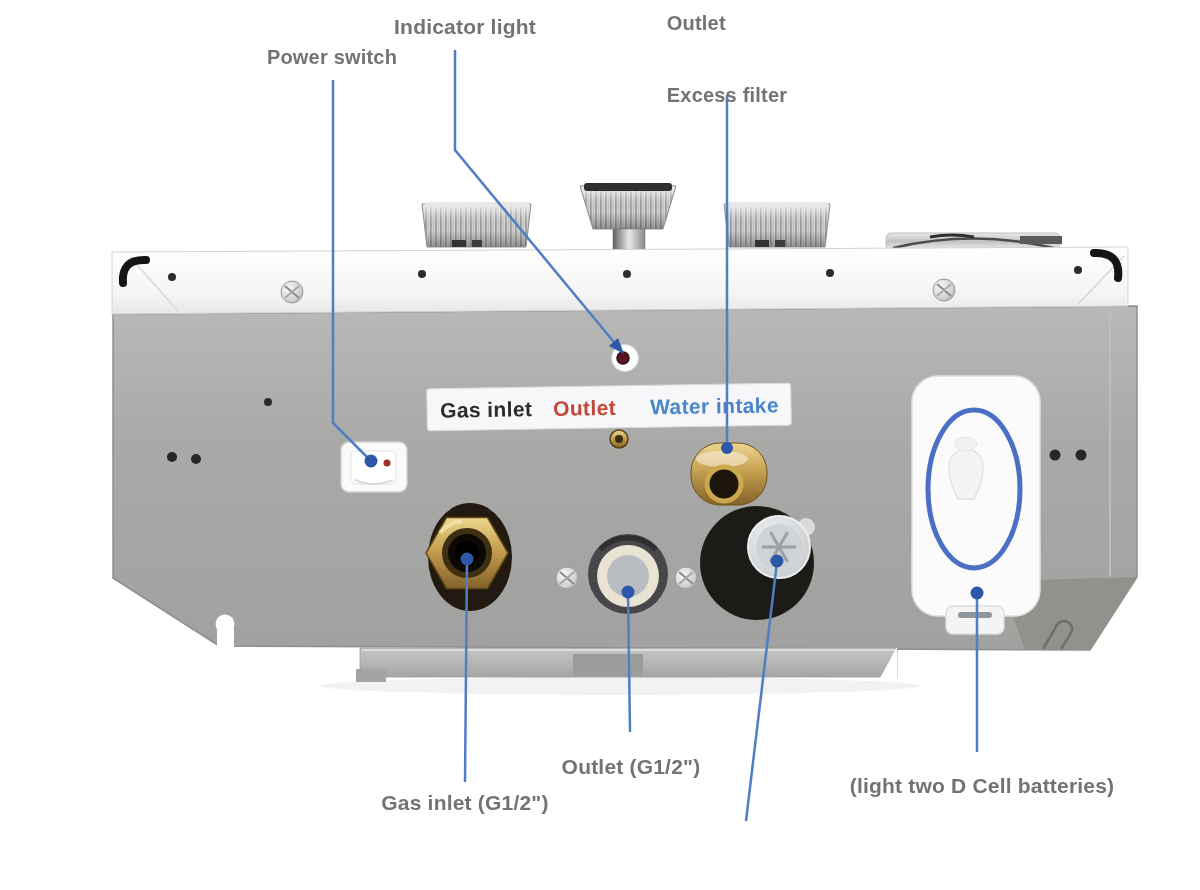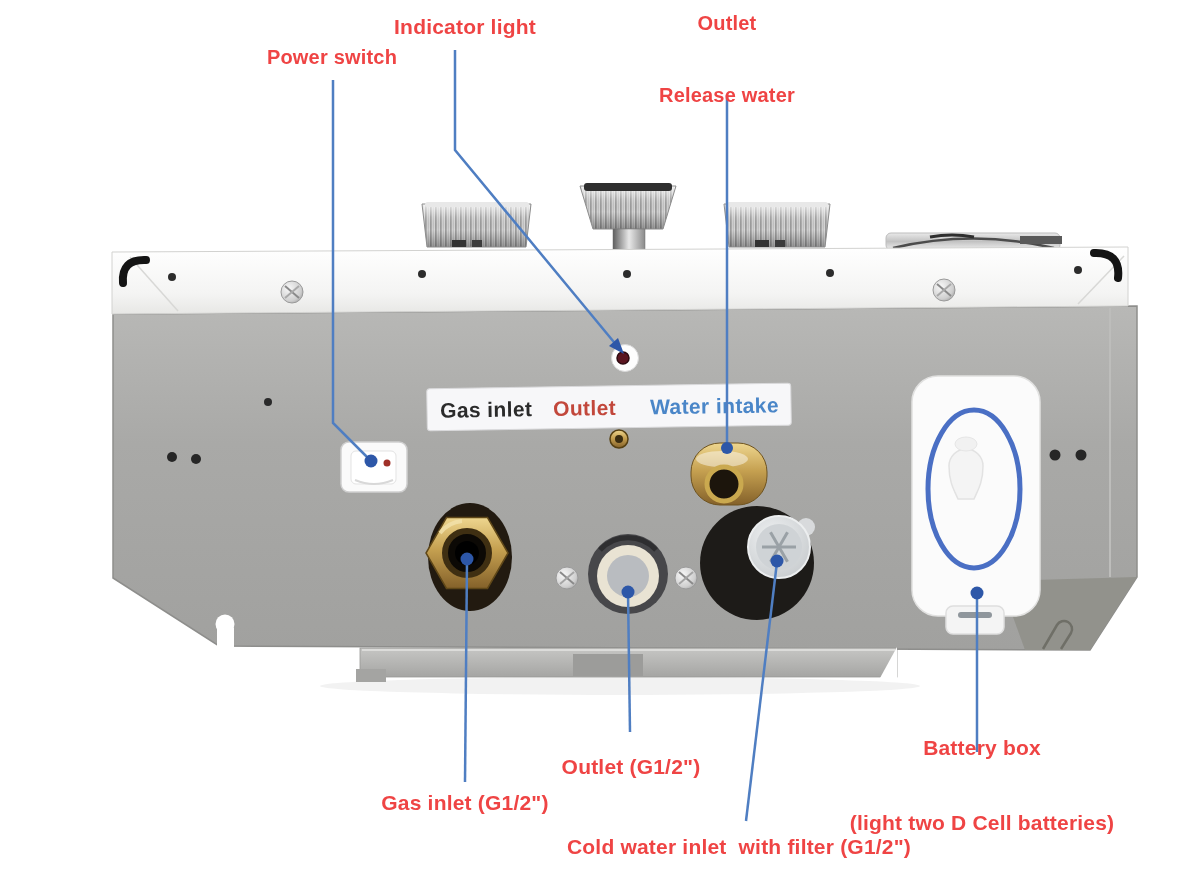--- a/index.html
+++ b/index.html
@@ -3,22 +3,22 @@
 <meta charset="utf-8">
 <style>
   html,body{margin:0;padding:0;background:#ffffff;}
   .stage{
     position:relative;width:1200px;height:890px;background:#ffffff;
     overflow:hidden;font-family:"Liberation Sans",sans-serif;
   }
   .stage svg{position:absolute;left:0;top:0;}
   .callout{
     position:absolute;transform:translate(-50%,-50%);
-    color:#ef4444;font-weight:bold;font-size:21px;line-height:24px;
-    text-align:center;white-space:pre;letter-spacing:.2px;
+    color:#737373;font-weight:bold;font-size:21px;line-height:24px;
+    white-space:pre;letter-spacing:.2px;
   }
   .callout.small{font-size:20px;}
   .lh32{line-height:32px;}
   .lh25{line-height:25px;}
   .sticker-text{font-size:21px;font-weight:600;letter-spacing:.4px;}
 </style>
 </head>
 <body>
 
 <div class="stage">
@@ -247,29 +247,27 @@
       <circle cx="977" cy="593" r="6.5"></circle>
     </g>
   </svg>
 
   <div class="callout small" style="left:332px;top:57px;">Power switch</div>
 
   <div class="callout" style="left:465px;top:27px;">Indicator light</div>
 
   <div class="callout small" style="left:727px;top:59px;">
     <div>Outlet</div>
-    <div>Release water</div>
+    <div>Excess filter</div>
   </div>
 
   <div class="callout" style="left:465px;top:803px;">Gas inlet (G1/2")</div>
 
   <div class="callout lh32" style="left:631px;top:767px;">
     <div>Outlet (G1/2")</div>
   </div>
 
-  <div class="callout" style="left:739px;top:847px;">Cold water inlet  with filter (G1/2")</div>
 
   <div class="callout lh25" style="left:982px;top:785px;">
-    <div>Battery box</div>
     <div>(light two D Cell batteries)</div>
   </div>
 
 </div>
 
 </body></html>

